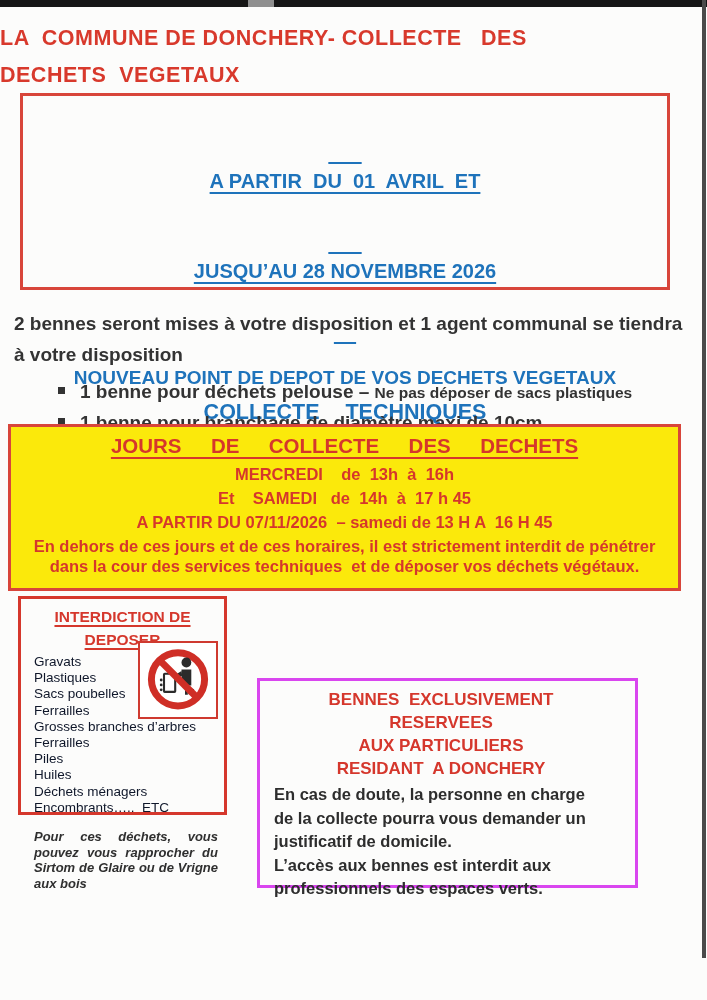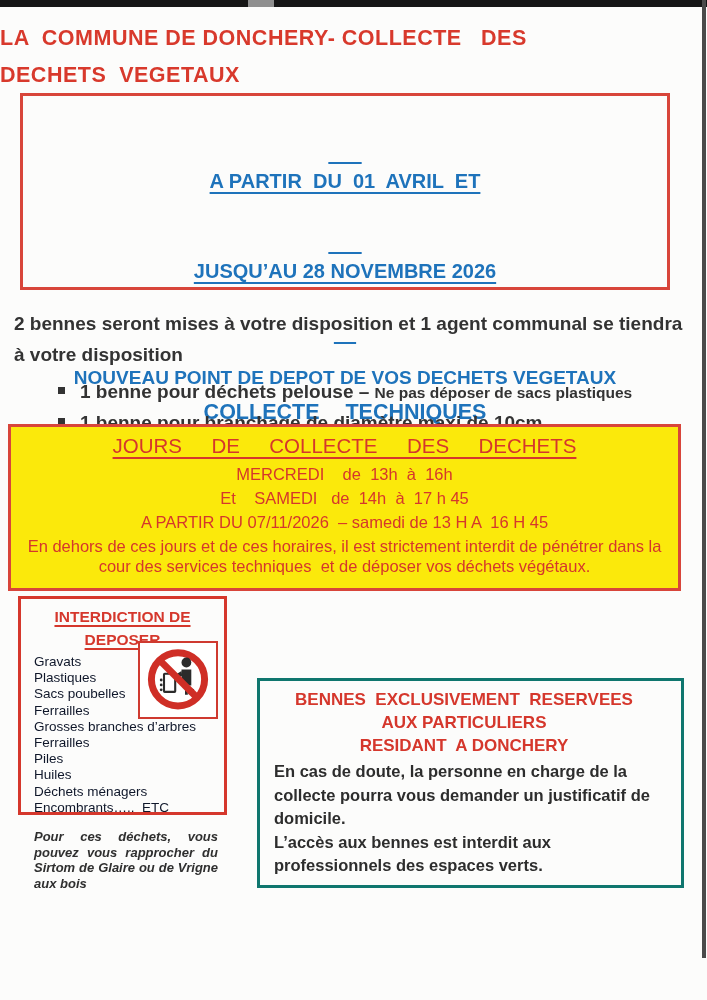--- a/index.html
+++ b/index.html
@@ -37,21 +37,21 @@
   .bullets { margin:7px 0 0 44px; }
   .bullet-row { display:flex; align-items:baseline; line-height:30px; }
   .sq { width:7px; height:7px; background:#333; display:inline-block; flex:none;
         margin-right:15px; position:relative; top:-4px; }
   .bullet-main { font-size:19px; }
   .bullet-note { font-size:15.5px; }
 
   
   .schedule-box { position:absolute; left:8px; top:424px; width:673px; height:167px;
                   background:#fbe90b; border:3px solid #d8453a; text-align:center;
-                  color:#d5372c; font-weight:normal; }
+                  color:#d5372c; font-weight:bold; }
   .schedule-title { margin-top:7px; font-size:20.5px; word-spacing:9px;
                     text-decoration:underline; text-decoration-thickness:2px; text-underline-offset:4px; }
   .schedule-line { font-size:16.5px; line-height:24px; }
   .schedule-line.first { margin-top:4px; }
   .schedule-warning { margin:2px auto 0; width:648px; font-size:16.5px; line-height:20px; }
 
   
   .forbidden-box { position:absolute; left:18px; top:596px; width:209px; height:219px;
                    border:3px solid #d5372c; }
   .forbidden-title { text-align:center; margin-top:6px; color:#d5372c; font-weight:bold;
@@ -60,22 +60,22 @@
   .icon-box { position:absolute; left:117px; top:42px; width:80px; height:78px;
               border:2px solid #cf3a30; background:#fff; display:flex;
               align-items:center; justify-content:center; }
   .forbidden-list { position:absolute; left:13px; top:55px; font-size:13.5px;
                     line-height:16.2px; color:#0f172a; font-weight:normal; }
   .forbidden-note { position:absolute; left:13px; top:230px; width:184px;
                     font-size:13px; line-height:15.5px; font-weight:bold; font-style:italic;
                     color:#2f2f2f; text-align:justify; }
 
   
-  .reserved-box { position:absolute; left:257px; top:678px; width:427px; height:210px;
-                  border:3px solid #0f766e; padding:7px 27px 0 14px; }
+  .reserved-box { position:absolute; left:257px; top:678px; width:381px; height:210px;
+                  border:3px solid #d946ef; padding:7px 27px 0 14px; }
   .reserved-title { text-align:center; color:#d5372c; font-weight:bold;
                     font-size:17px; line-height:23px; }
   .reserved-body { margin-top:3px; color:#2d2d2d; font-weight:bold;
                    font-size:16.5px; line-height:23.5px; }
 
   
   .footer-box { position:absolute; left:105px; top:922px; width:495px; height:38px;
                 border:2px solid #2c2c2c; display:flex; align-items:center; justify-content:center; }
   .footer-text { font-size:12px; font-weight:bold; color:#2e2e2e; white-space:nowrap; }
 </style>

